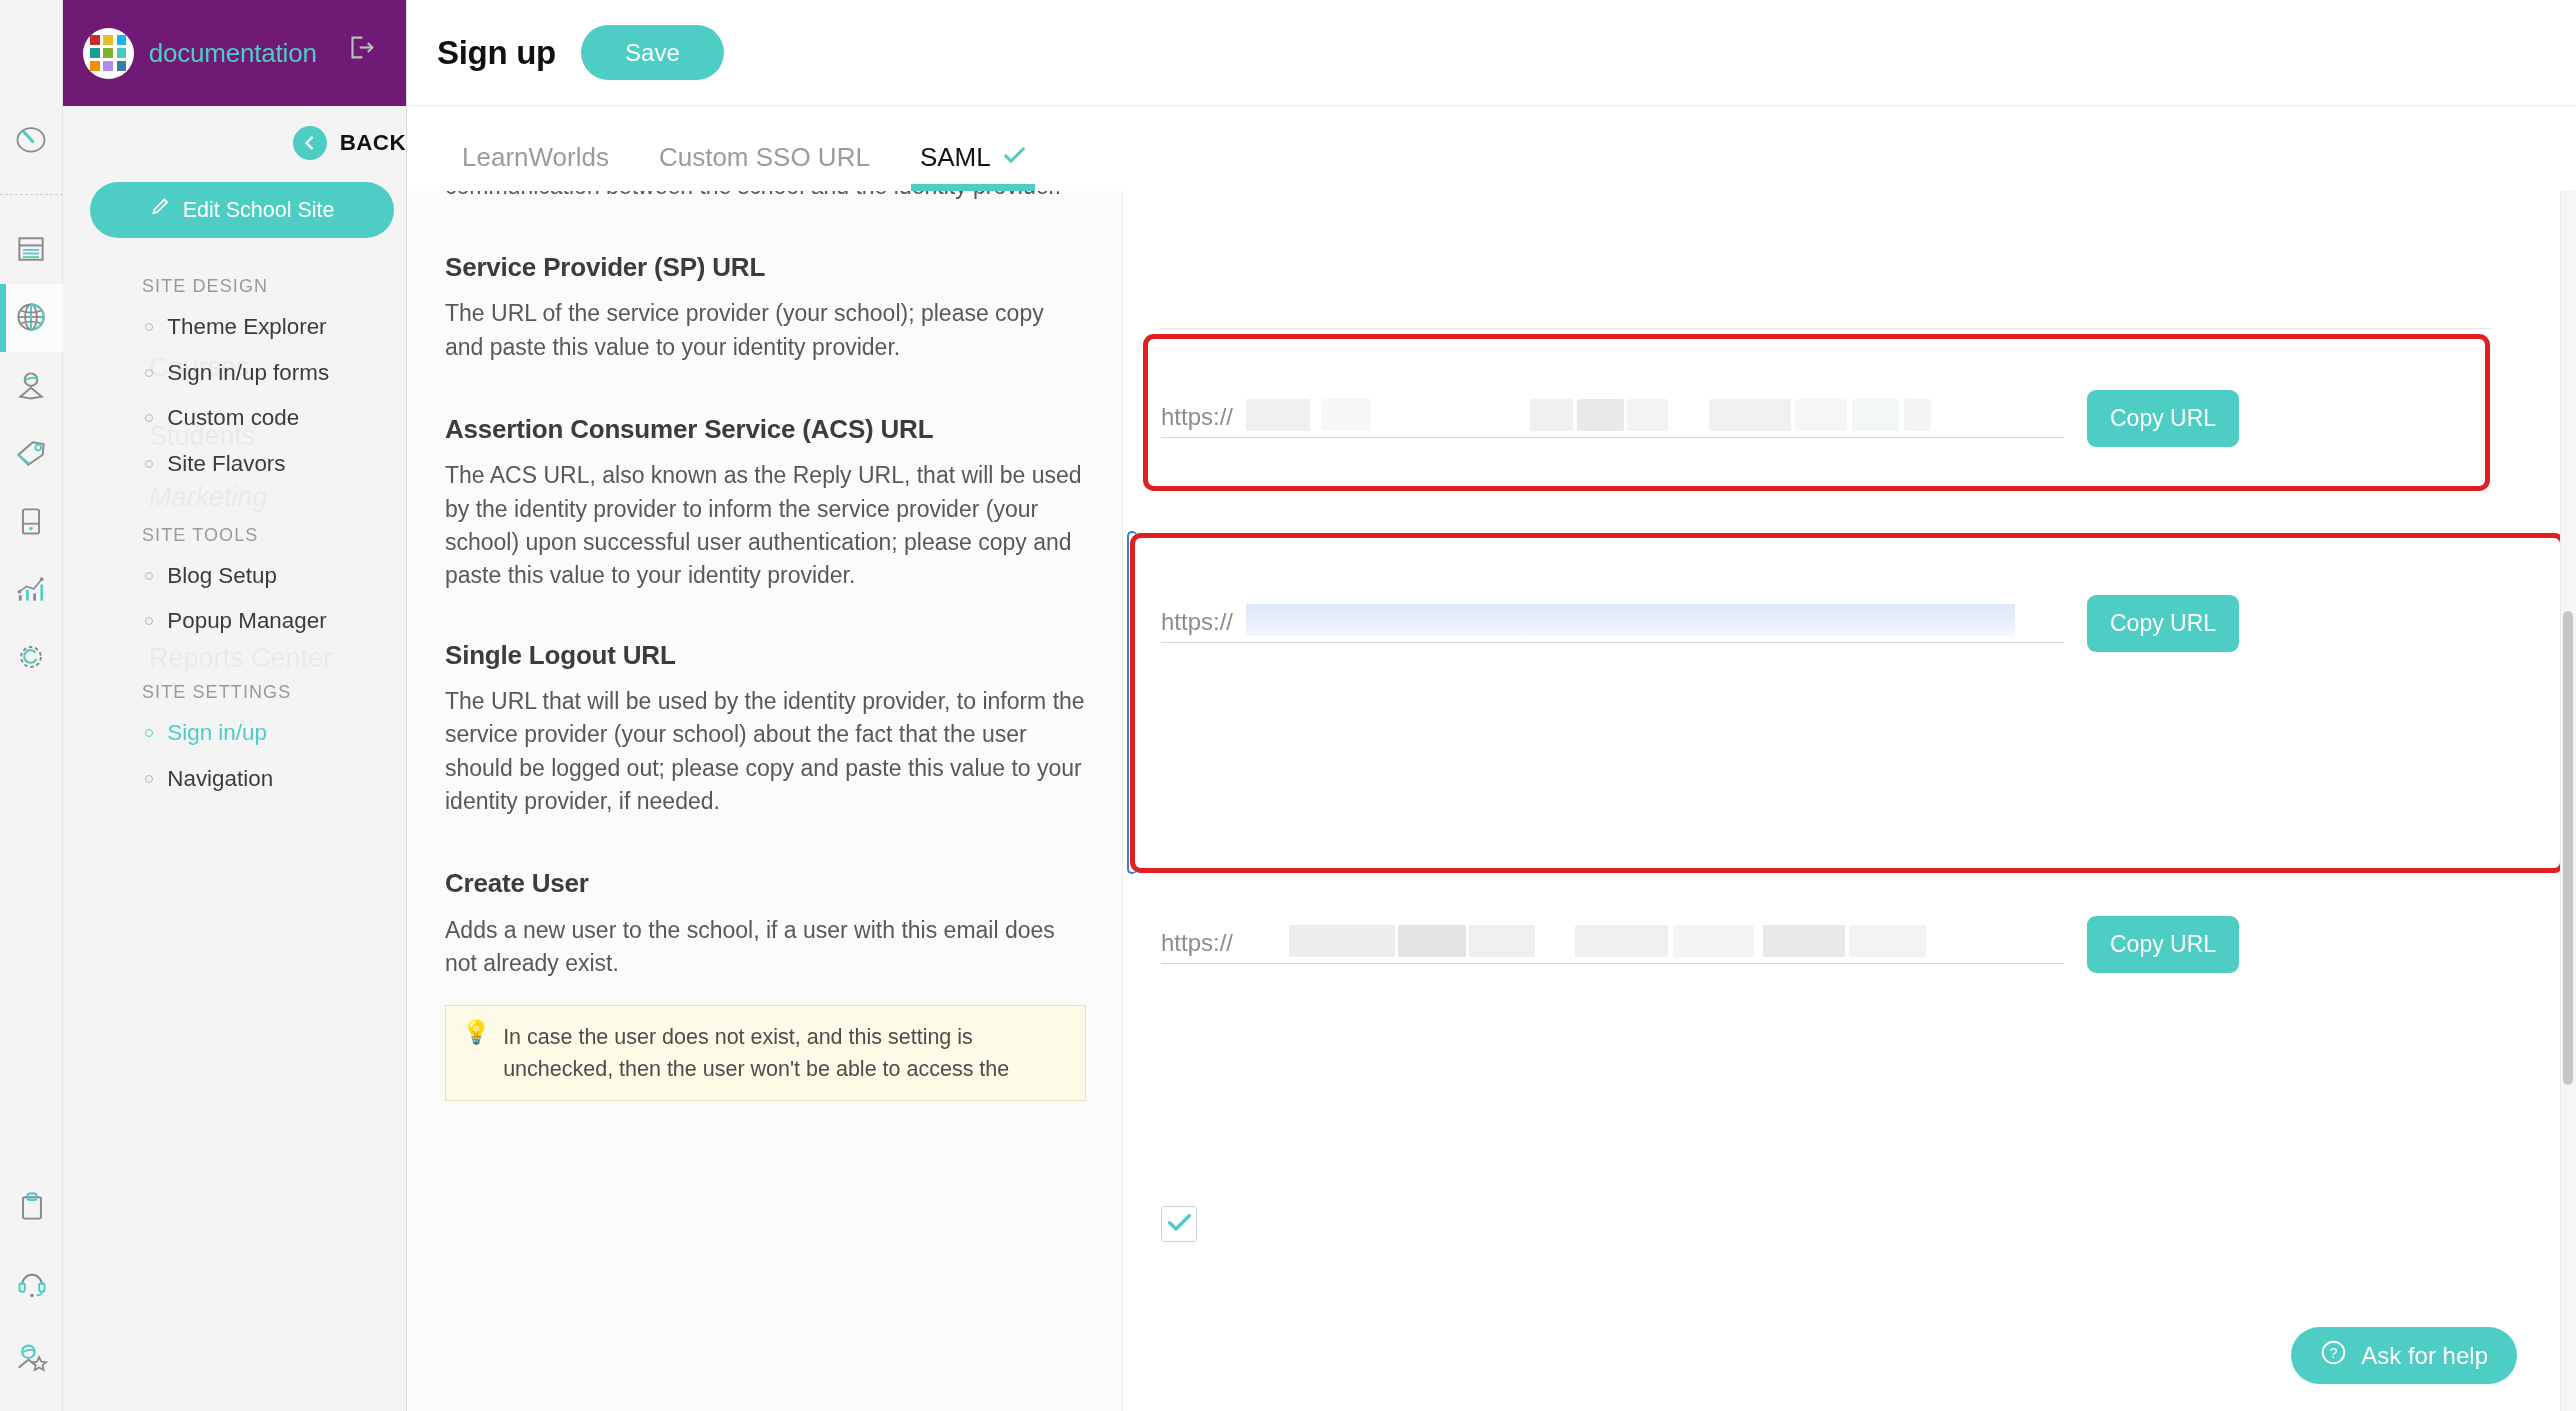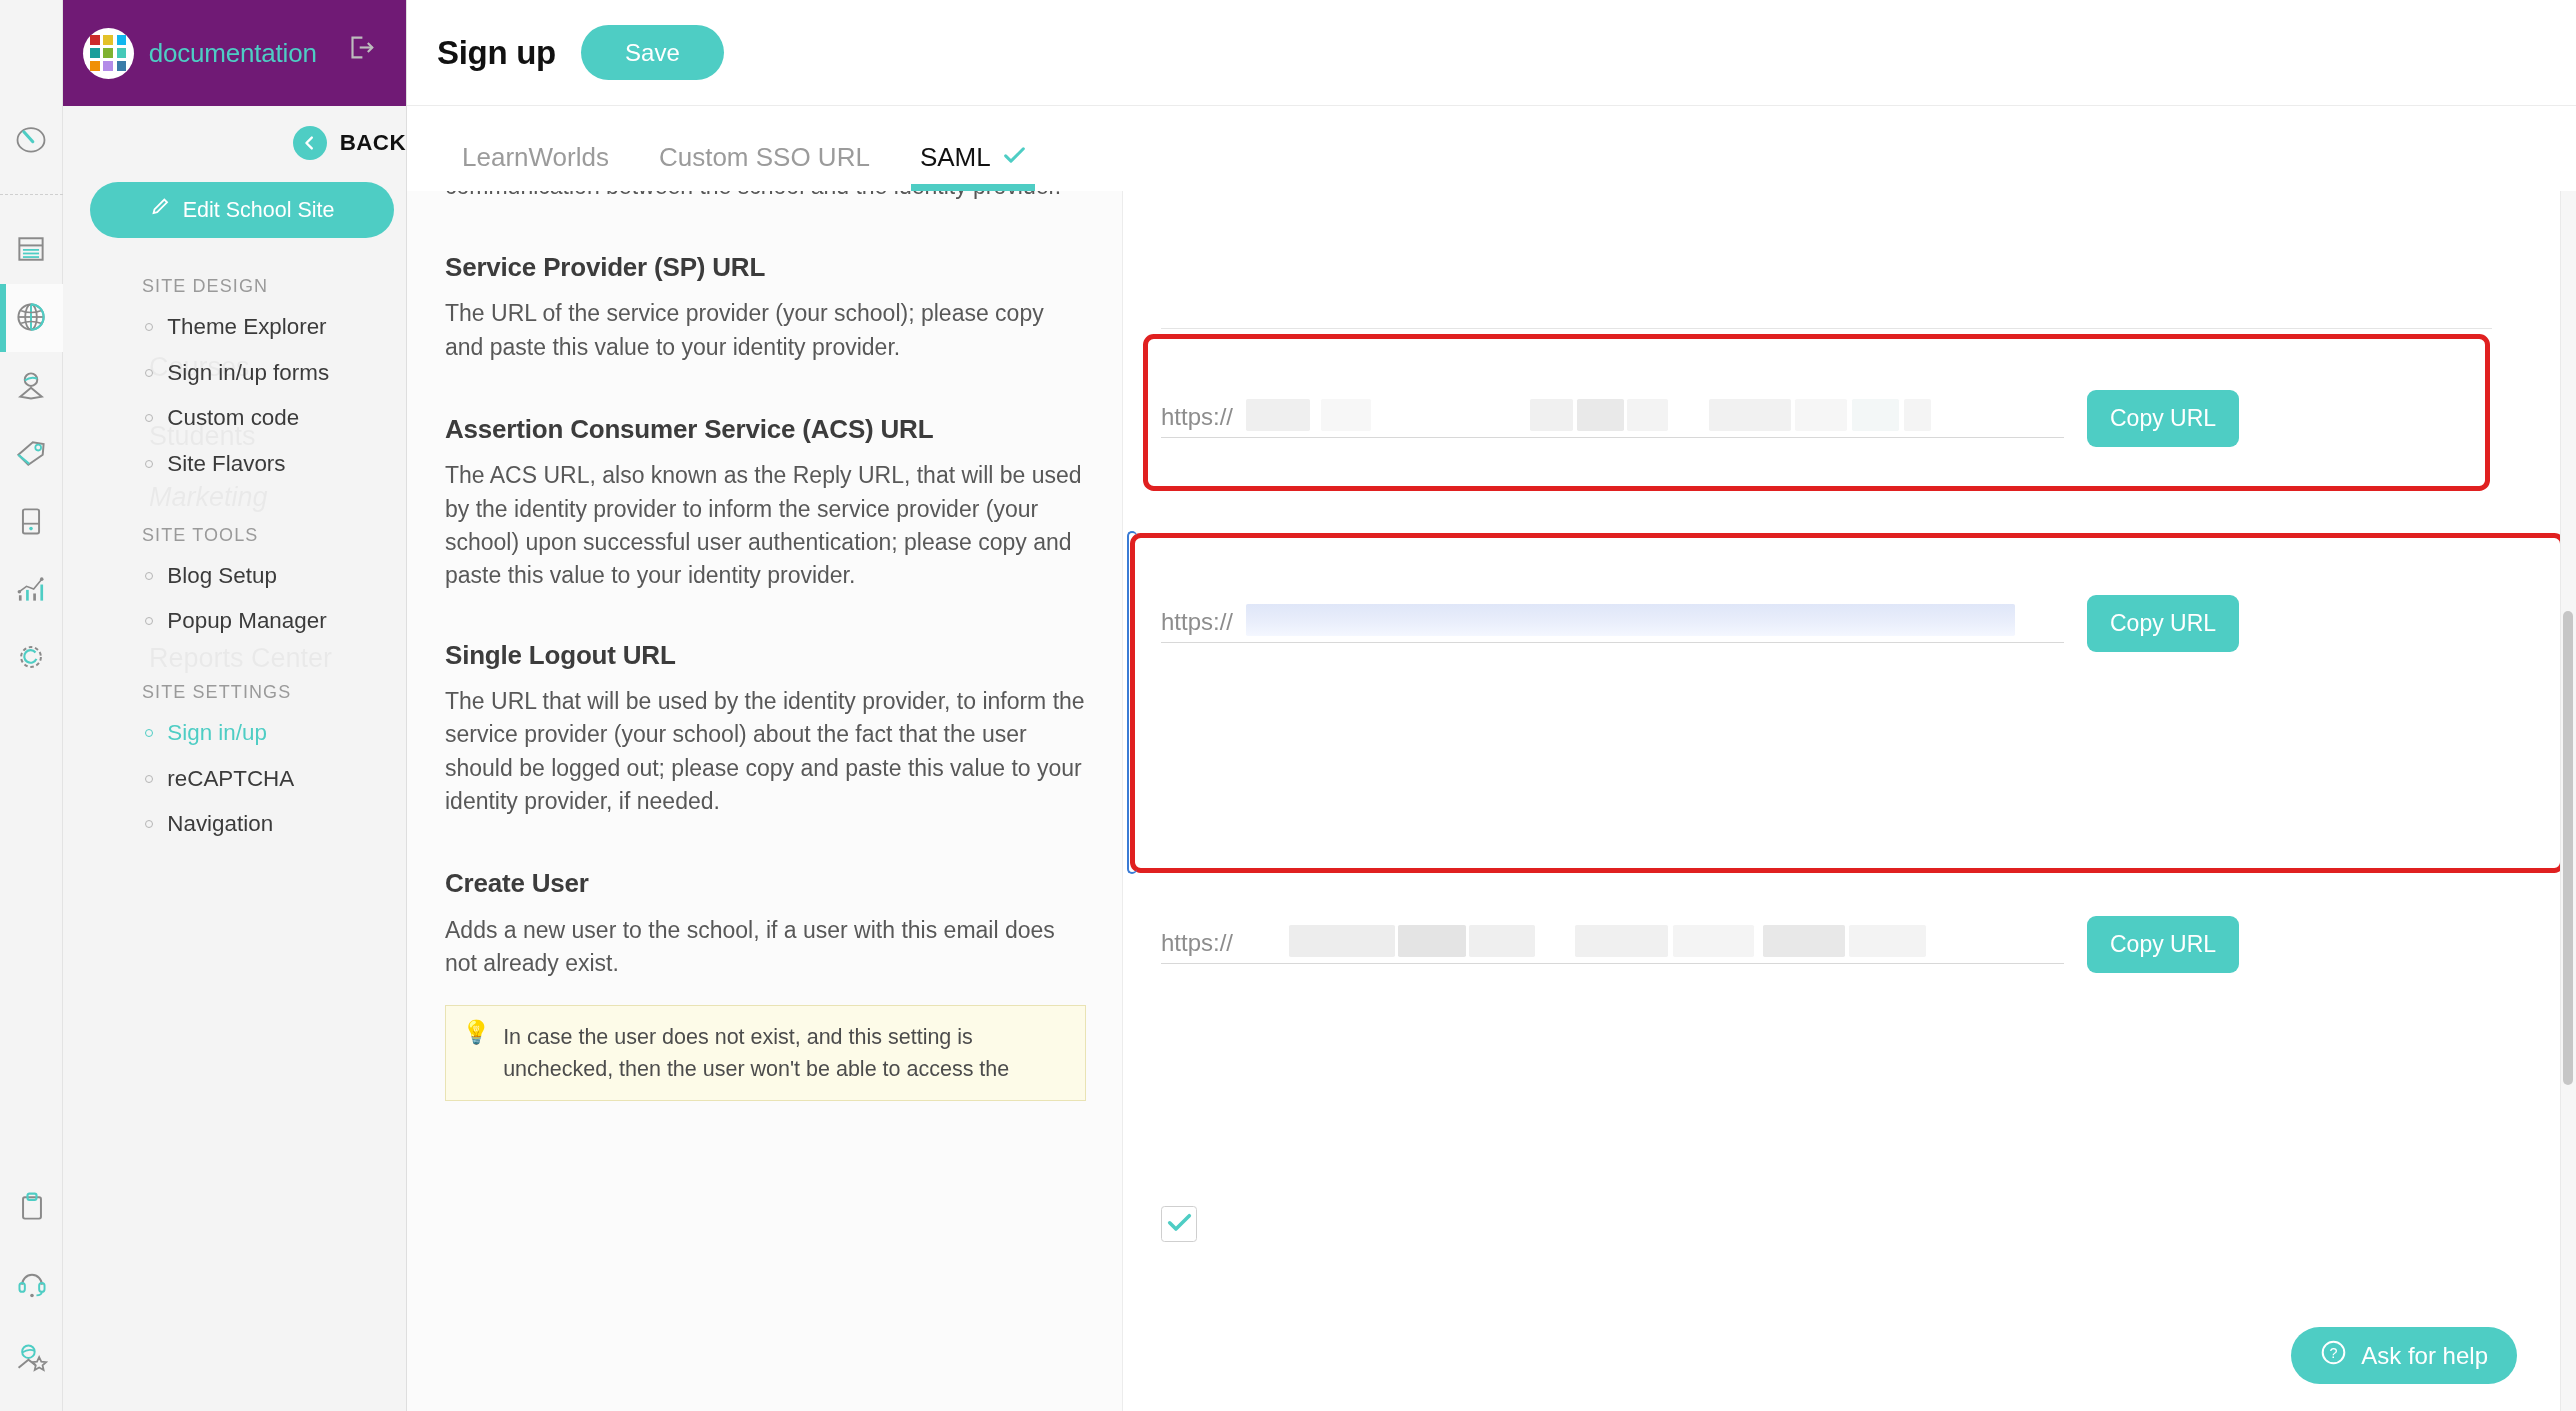--- a/index.html
+++ b/index.html
@@ -444,24 +444,20 @@
             <span>Blog Setup</span>
           </div>
           <div class="nav-item">
             <span class="bullet"></span>
             <span>Popup Manager</span>
           </div>
           <div class="nav-group-title">SITE SETTINGS</div>
           <div class="nav-item active">
             <span class="bullet"></span>
             <span>Sign in/up</span>
-          </div>
-          <div class="nav-item">
-            <span class="bullet"></span>
-            <span>reCAPTCHA</span>
           </div>
           <div class="nav-item">
             <span class="bullet"></span>
             <span>Navigation</span>
           </div>
         </div>
     </div>
   </div>
 
   <div class="main">

